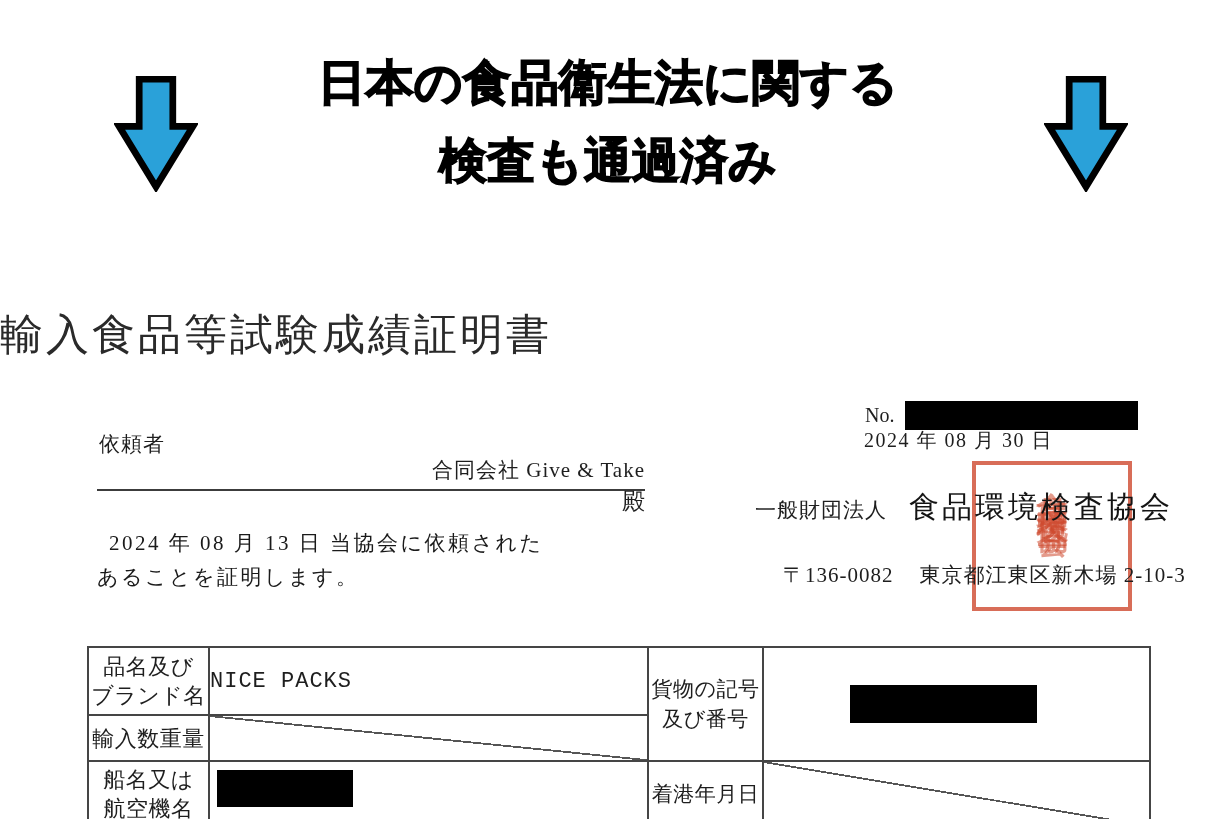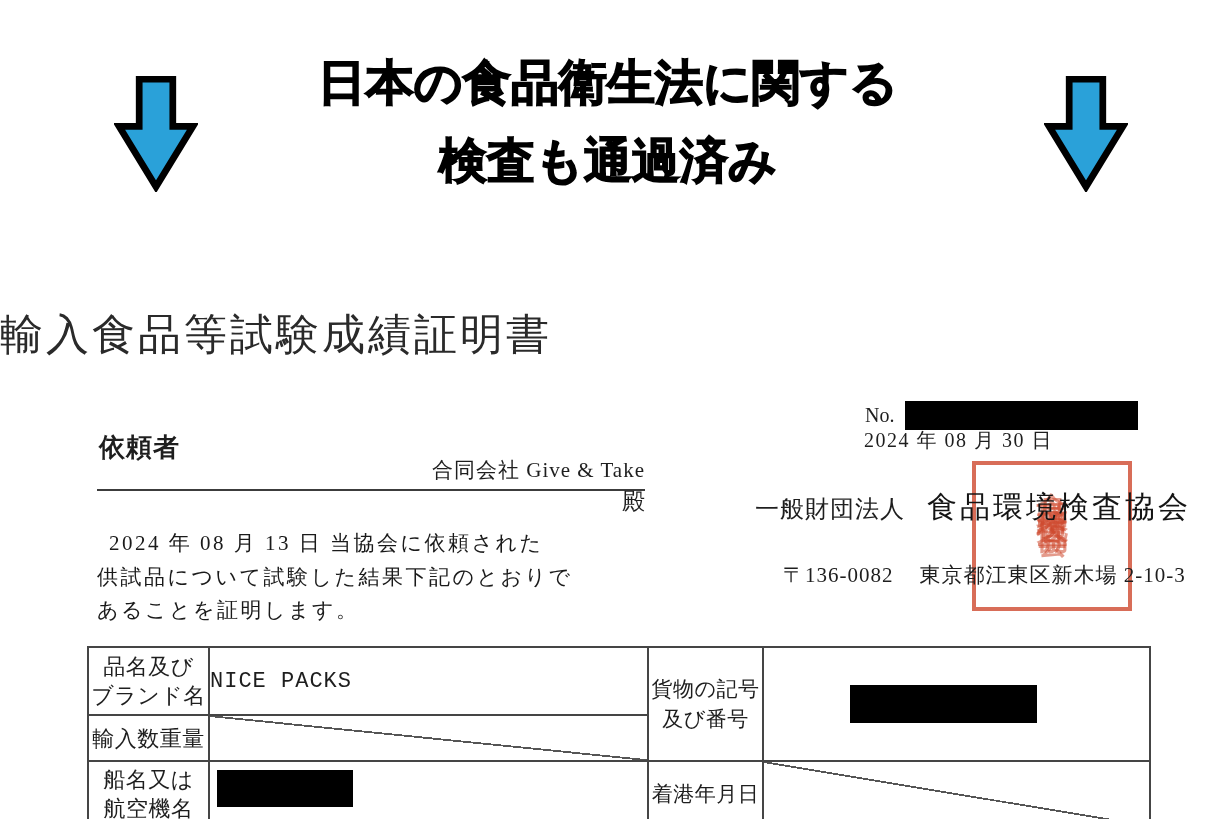--- a/index.html
+++ b/index.html
@@ -44,40 +44,40 @@
     margin-top:9px;
   }
   .redact{background:#000;}
   .no-redact{width:233px;height:29px;}
   .issue-date{
     position:absolute;left:864px;top:427px;
     font-size:20px;letter-spacing:1.5px;white-space:nowrap;
   }
   .client-label{
     position:absolute;left:99px;top:430px;
-    font-size:26px;letter-spacing:1px;font-weight:bold;
+    font-size:21px;letter-spacing:1px;
   }
   .client-line{
     position:absolute;left:97px;top:456px;width:548px;height:33px;
     border-bottom:2px solid #3c3c3c;
     display:flex;align-items:flex-end;justify-content:space-between;flex-direction:column;
   }
   .client-name{font-size:21px;letter-spacing:1px;padding-bottom:2px;}
   .client-honorific{font-size:23px;padding-bottom:1px;}
   .request-text{
     position:absolute;left:97px;top:527px;width:520px;
     font-size:21px;letter-spacing:2.5px;line-height:33.5px;
     color:#1a1a1a;
   }
   .request-text .indent{text-indent:12px;}
   .org-row{
     position:absolute;left:755px;top:487px;z-index:2;
     display:flex;align-items:baseline;gap:22px;white-space:nowrap;
   }
-  .org-prefix{font-size:24px;letter-spacing:1px;font-family:Liberation Mono, monospace;}
+  .org-prefix{font-size:21px;letter-spacing:1px;font-family:Liberation Mono, monospace;}
   .org-name{font-size:30px;letter-spacing:3px;color:#141414;}
   .address-row{
     position:absolute;left:783px;top:561px;z-index:2;
     display:flex;align-items:center;gap:26px;
     font-size:21px;letter-spacing:1px;white-space:nowrap;
   }
   
   .stamp{
     position:absolute;left:972px;top:461px;width:152px;height:142px;
     border:4px solid rgba(206,72,46,0.8);
@@ -151,21 +151,20 @@
   <div class="issue-date">2024 年 08 月 30 日</div>
 
   <div class="client-label">依頼者</div>
   <div class="client-line">
     <span class="client-name">合同会社 Give &amp; Take</span>
     <span class="client-honorific">殿</span>
   </div>
 
   <div class="request-text">
     <div class="indent">2024 年 08 月 13 日 当協会に依頼された</div>
-    <div>供試品について試験した結果下記のとおりで</div>
     <div>あることを証明します。</div>
   </div>
 
   <div class="org-row">
     <span class="org-prefix">一般財団法人</span>
     <span class="org-name">食品環境検査協会</span>
   </div>
 
   <div class="stamp">
     <div class="stamp-text">食品環境検査協会</div>

